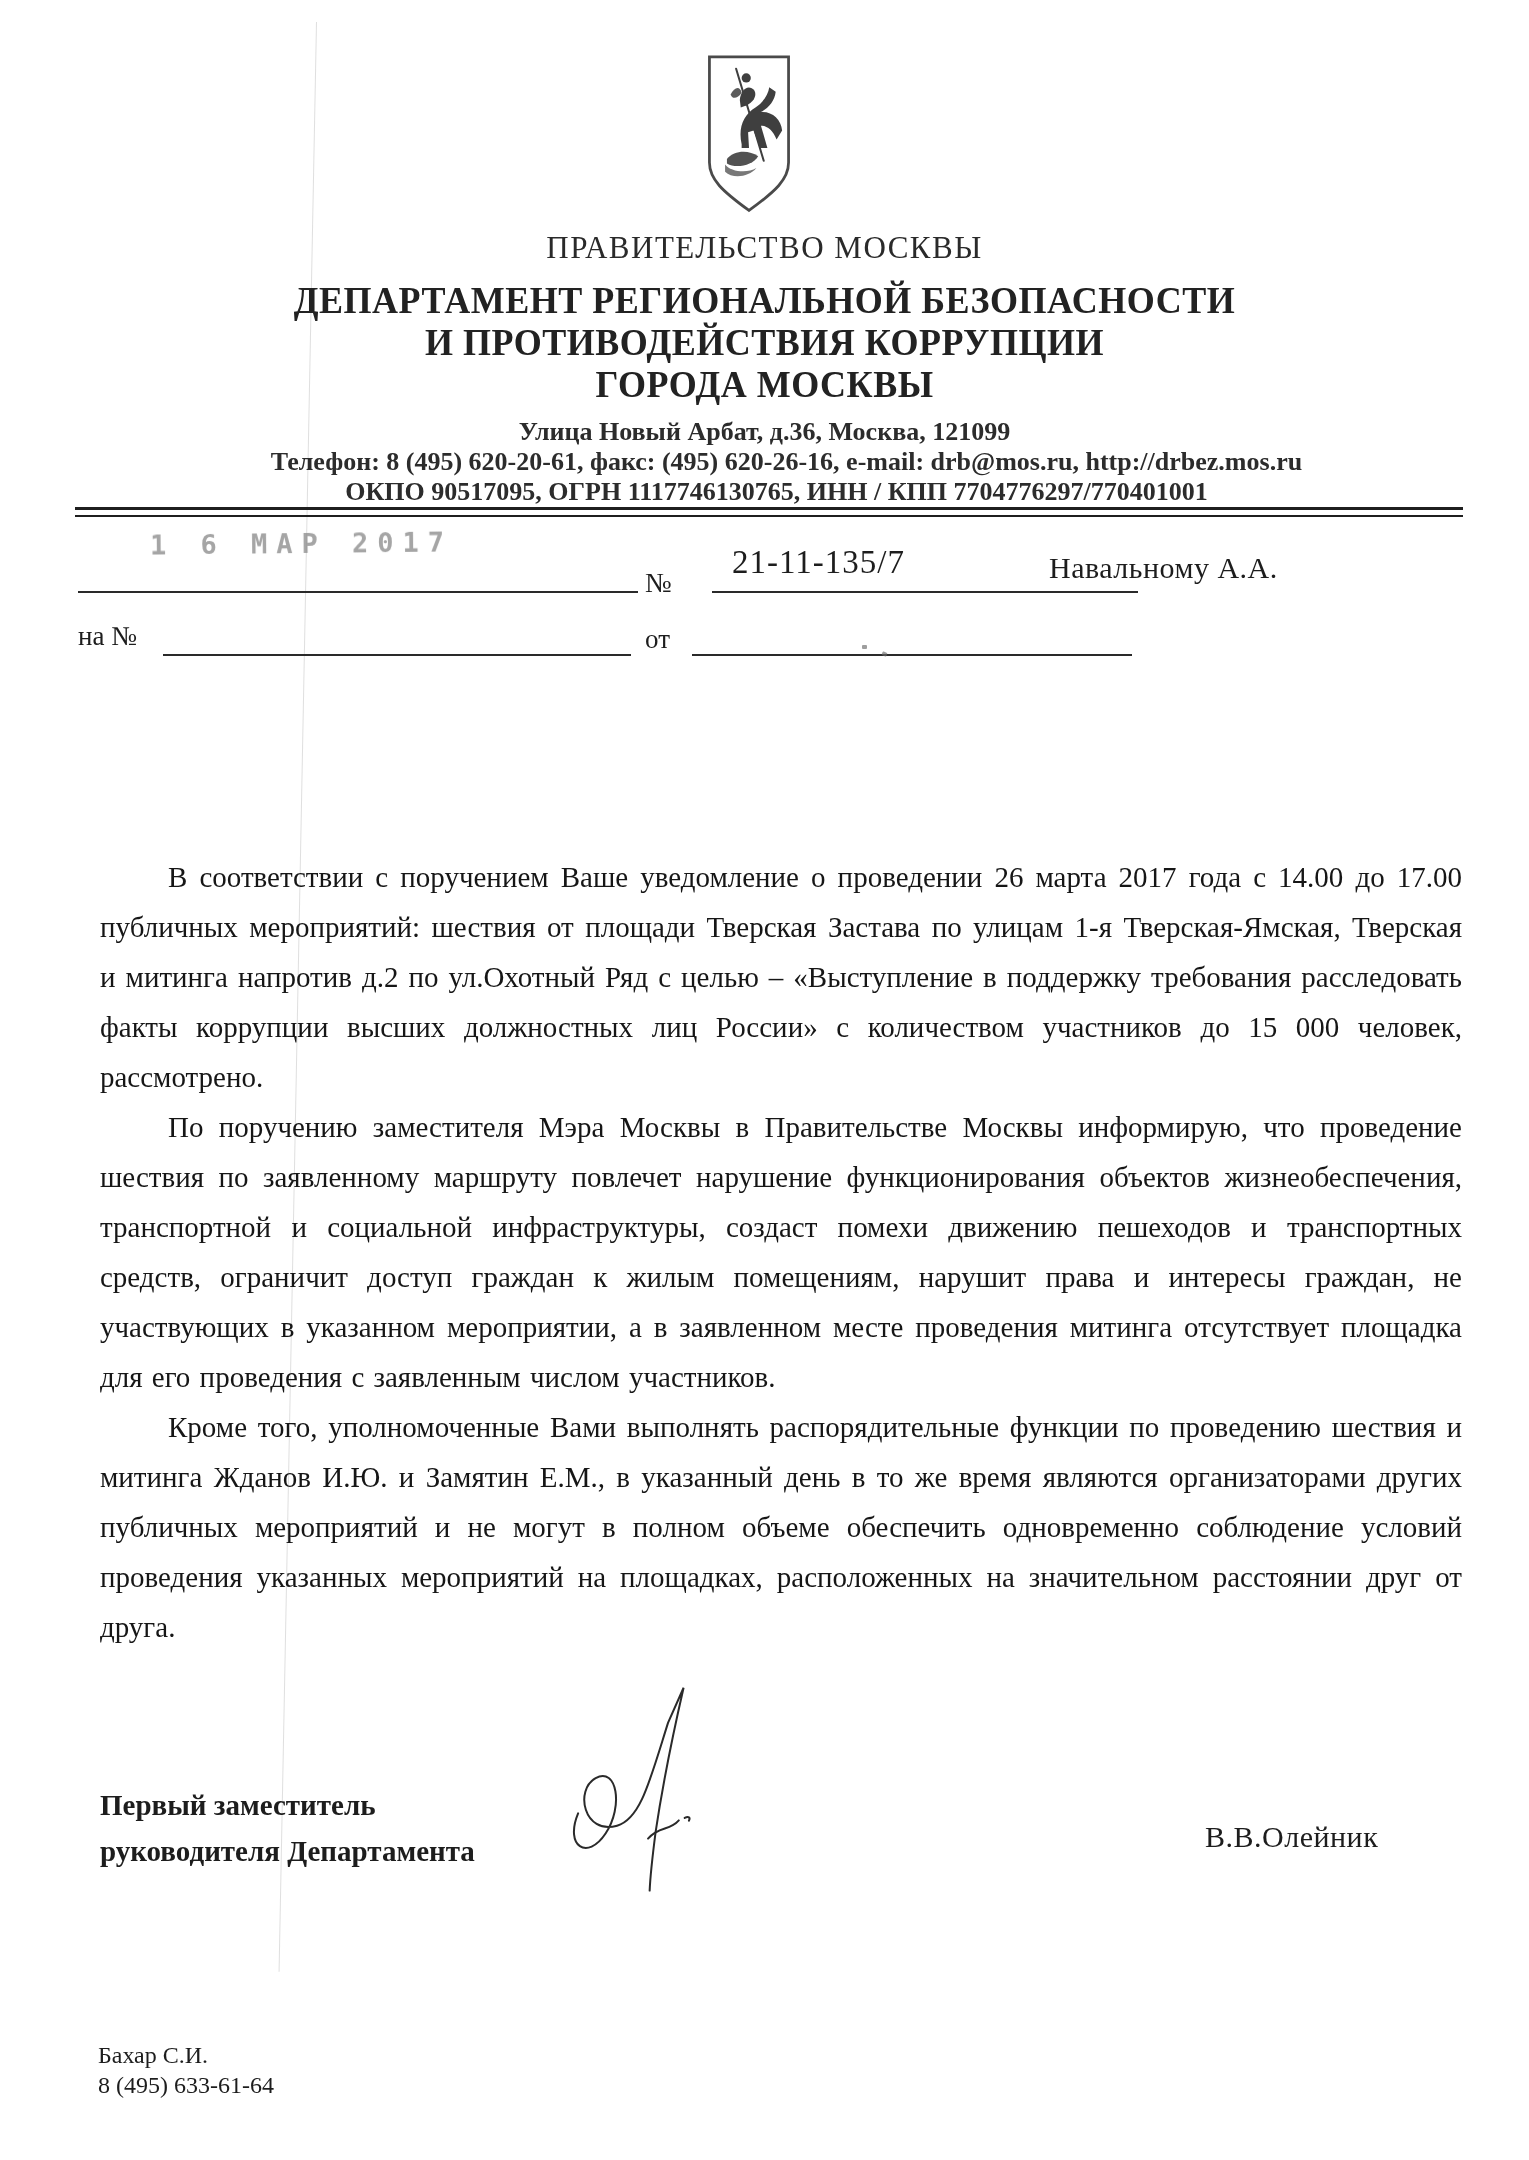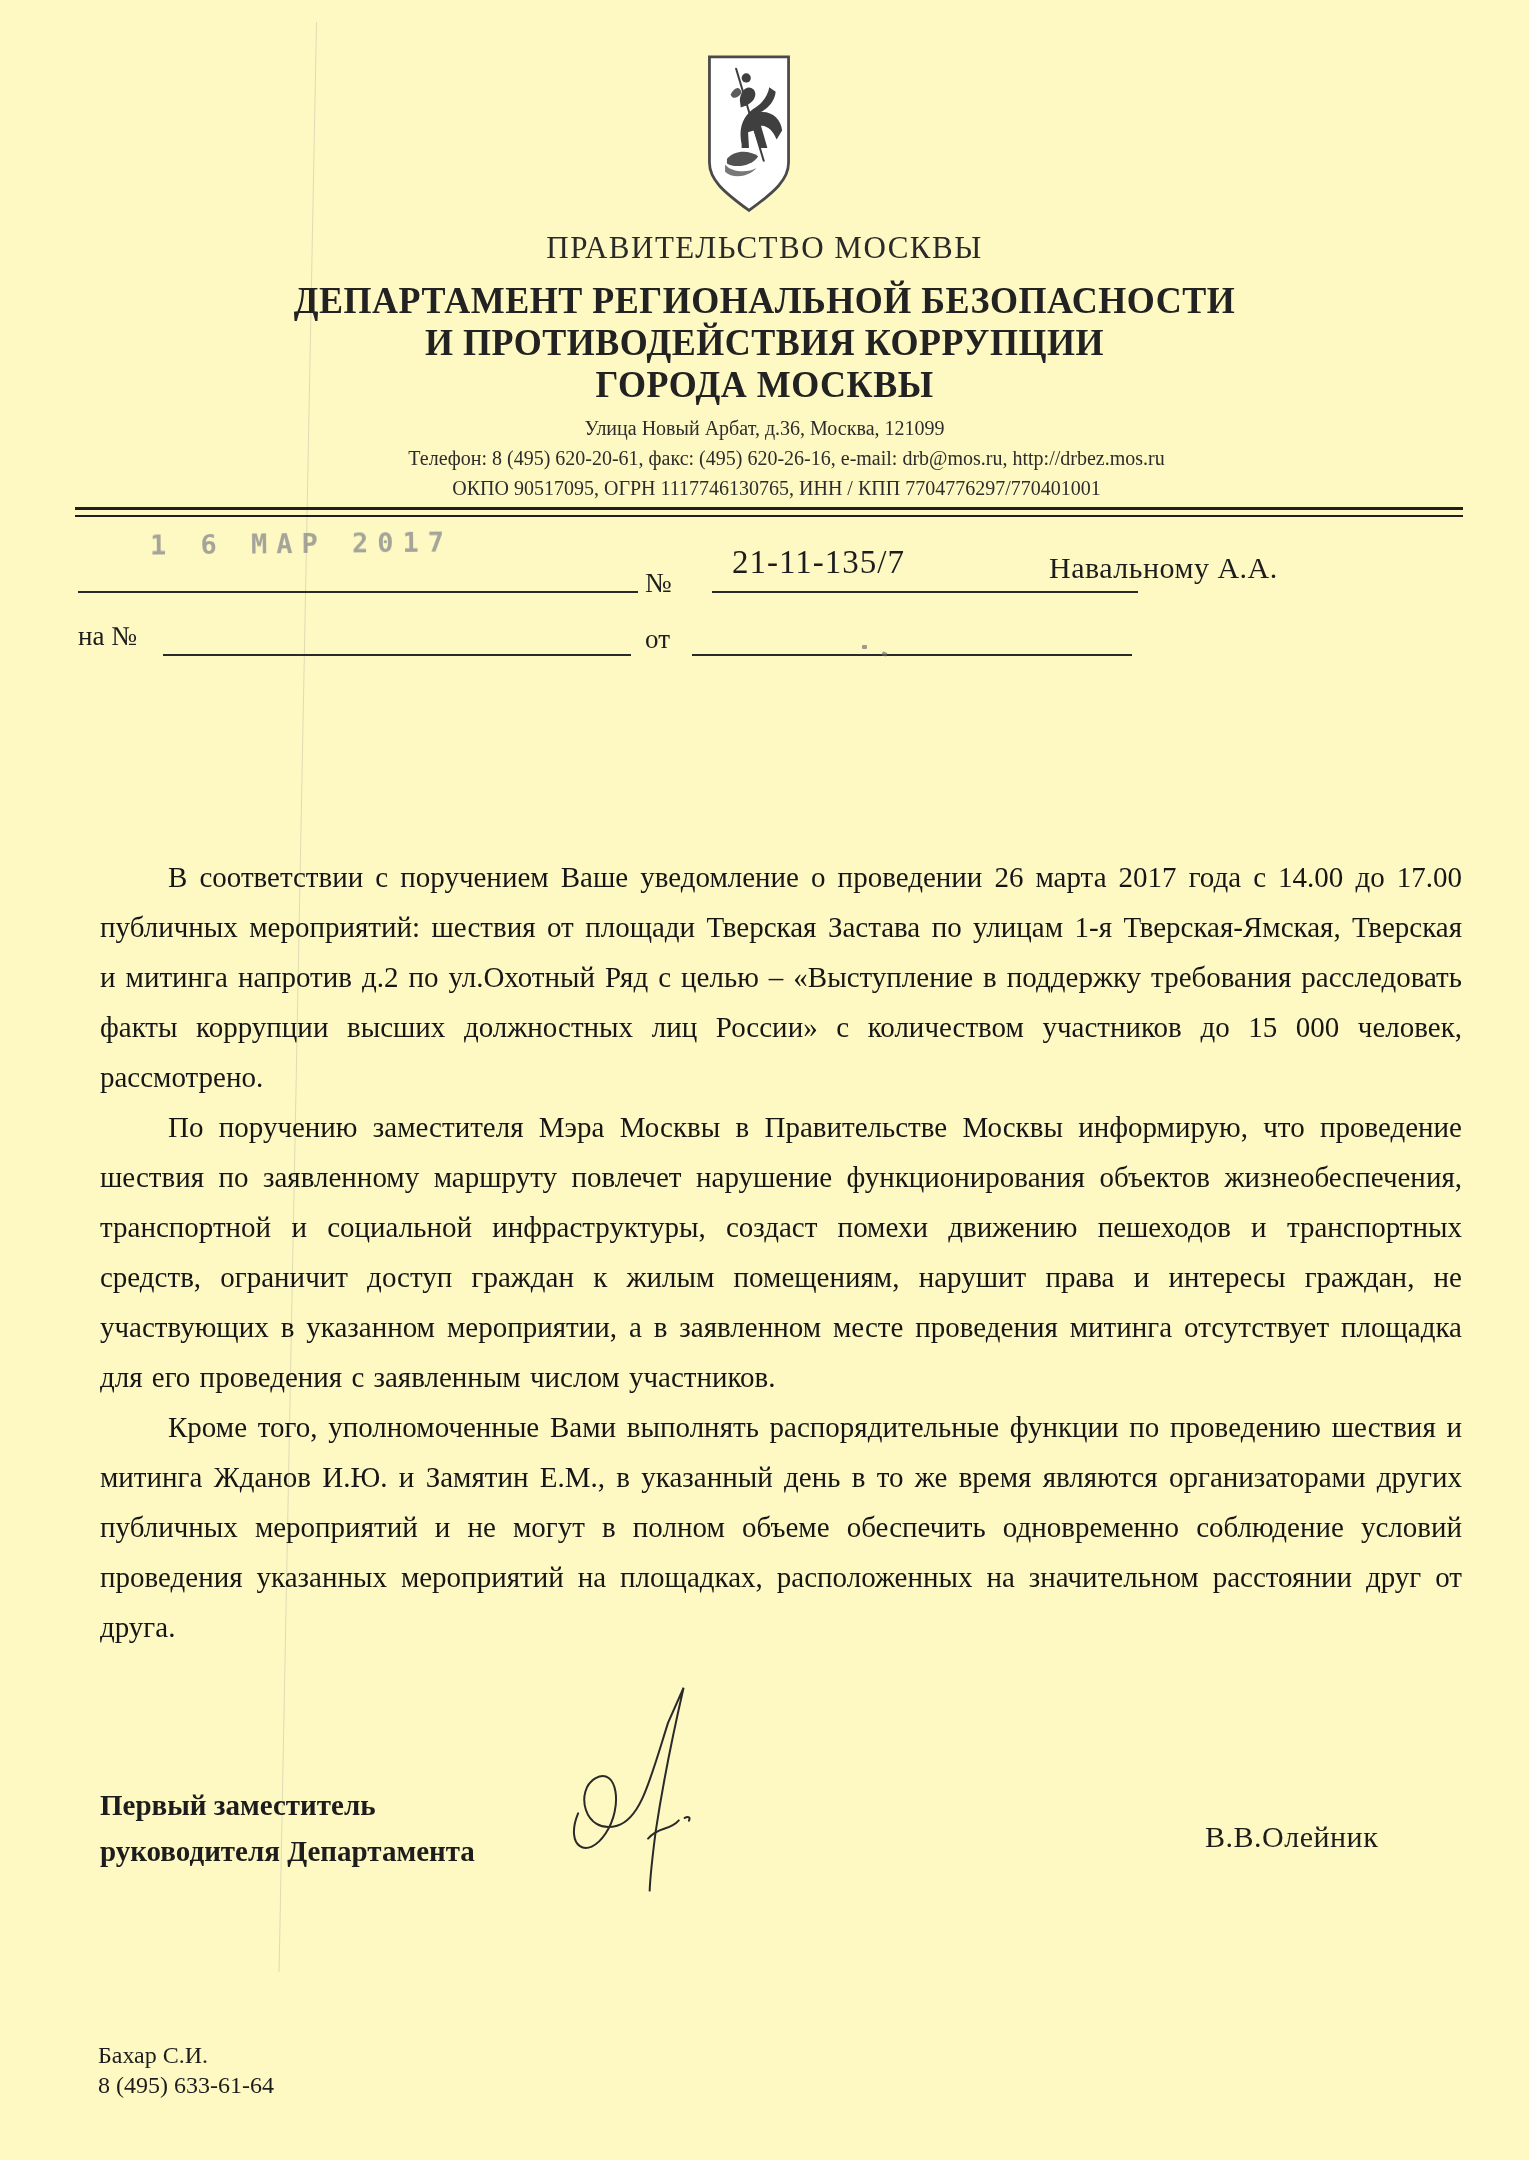--- a/index.html
+++ b/index.html
@@ -1,34 +1,34 @@
 <!DOCTYPE html>
 <html><head>
 <meta charset="utf-8">
 <style>
   html,body{margin:0;padding:0;background:#e8e8e8;}
   .page{
     position:relative;
     width:1529px;height:2160px;
     margin:0 auto;
-    background:#fef9c3;
+    background:#ffffff;
     font-family:"Liberation Serif","DejaVu Serif",serif;
     color:#1d1d1d;
     overflow:hidden;
   }
   .abs{position:absolute;}
   .center{left:0;right:0;text-align:center;}
 
   
   .gov-title{top:230px;font-size:31px;letter-spacing:1.5px;color:#2a2a2a;}
   .dept-line{font-weight:bold;font-size:36px;letter-spacing:.5px;color:#222;transform:scaleY(1.04);}
   .dept-1{top:280px;}
   .dept-2{top:322px;}
   .dept-3{top:364px;}
-  .addr-line{font-size:20px;color:#2c2c2c;}
+  .addr-line{font-size:26px;color:#2c2c2c;font-weight:bold;}
   .addr-1{top:417px;}
   .addr-2{top:447px;margin-left:44px;}
   .addr-3{top:477px;padding-left:24px;}
 
   .double-rule{
     left:75px;width:1388px;top:507px;height:5px;
     border-top:3px solid #1f1f1f;border-bottom:2px solid #1f1f1f;
   }
 
   

